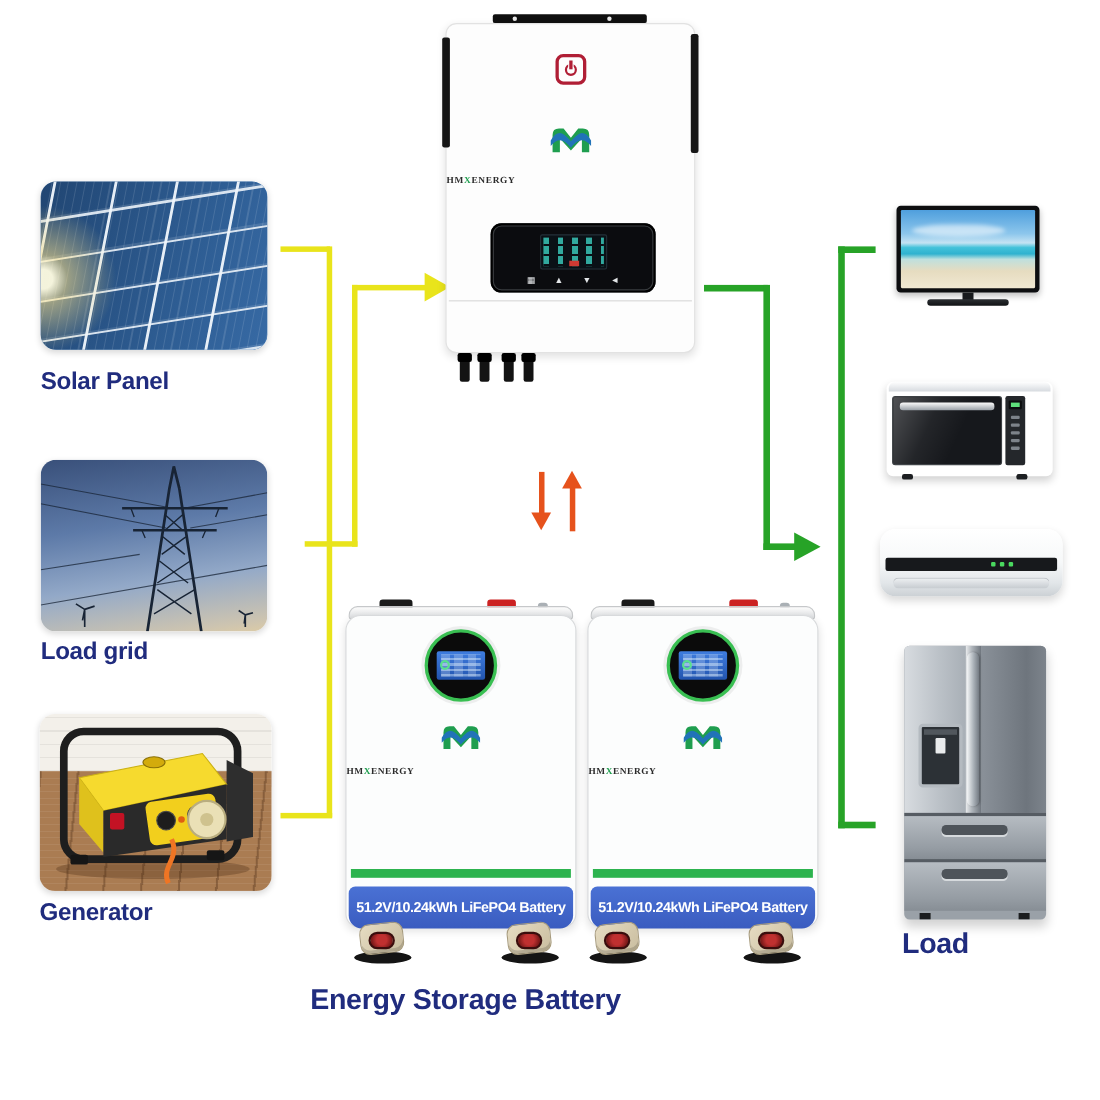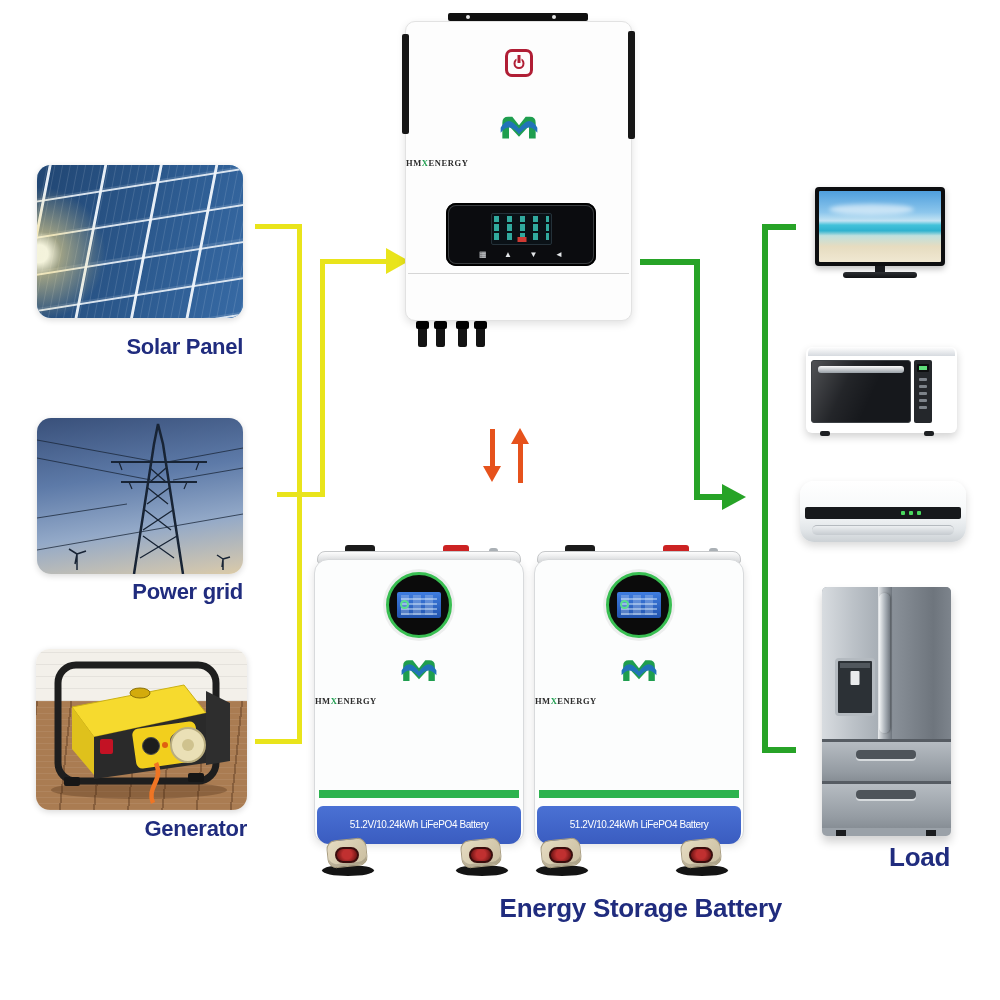--- a/index.html
+++ b/index.html
@@ -8,21 +8,21 @@
   }
   *{margin:0;padding:0;box-sizing:border-box}
   body{background:#ffffff;font-family:"Liberation Sans",sans-serif}
   #canvas{position:relative;width:1000px;height:1000px;background:#fff;overflow:hidden}
 
   .abs{position:absolute}
   .wire{position:absolute}
   .wy{background:var(--yellow)} .wg{background:var(--green)}
   .arr{position:absolute;width:0;height:0}
 
-  .lbl{position:absolute;text-align:right;color:var(--navy);font-weight:bold;letter-spacing:-.3px}
+  .lbl{position:absolute;text-align:left;color:var(--navy);font-weight:bold;letter-spacing:-.3px}
   .lbl.small{font-size:22px} .lbl.big{font-size:26px}
 
   .photo{position:absolute;border-radius:14px;overflow:hidden;box-shadow:0 2px 6px rgba(0,0,0,.15)}
 
   
   .solar-sky{position:absolute;inset:0;background:linear-gradient(100deg,#a9cdea 0%,#8abbe6 45%,#5d9fd8 100%)}
   .solar-cells{position:absolute;left:-34%;top:-30%;width:175%;height:185%;
     transform:rotate(-9deg) skewX(-20deg);border-top:4px solid #e5ecf3;
     background-image:
       repeating-linear-gradient(90deg,rgba(240,246,252,.95) 0 3px,transparent 3px 58px),
@@ -108,21 +108,21 @@
   .bat-term{position:absolute;top:0;height:10px;border-radius:3px}
   .bat-cap{position:absolute;left:4px;top:6px;width:204px;height:12px;background:linear-gradient(#fcfcfc,#dcdee0);border:1px solid #c6c8ca;border-radius:8px 8px 2px 2px}
   .bat-body{position:absolute;left:1px;top:14px;width:210px;height:284px;background:#fcfdfd;border:1px solid #d8dadc;border-radius:14px 14px 12px 12px;box-shadow:0 3px 8px rgba(0,0,0,.12)}
   .bat-circ{position:absolute;left:50%;top:12px;transform:translateX(-50%);width:66px;height:66px;border-radius:50%;background:#0b0b0b;border:3px solid #39bf52;box-shadow:0 0 0 3px rgba(0,0,0,.06)}
   .bat-screen{position:absolute;left:50%;top:50%;transform:translate(-50%,-50%);width:44px;height:26px;border-radius:2px;overflow:hidden;background:linear-gradient(180deg,#3f7de0,#2254ae)}
   .bat-screen .px{position:absolute;inset:3px 4px;background-image:
       repeating-linear-gradient(0deg,rgba(225,242,255,.45) 0 2px,transparent 2px 5px),
       repeating-linear-gradient(90deg,rgba(255,255,255,.22) 0 8px,transparent 8px 12px)}
   .bat-screen .ic{position:absolute;left:3px;top:8px;width:9px;height:9px;border:2px solid #59e08e;border-radius:50%}
   .bat-stripe{position:absolute;left:4px;right:4px;top:230px;height:8px;background:var(--stripe-green)}
-  .bat-band{position:absolute;left:2px;right:2px;top:246px;height:38px;border-radius:6px 6px 12px 12px;background:linear-gradient(#4a71d4,#3a5cc0);color:#fff;font-weight:normal;font-size:10px;letter-spacing:-.4px;text-align:center;line-height:38px;white-space:nowrap;overflow:hidden}
+  .bat-band{position:absolute;left:2px;right:2px;top:246px;height:38px;border-radius:6px 6px 12px 12px;background:linear-gradient(#4a71d4,#3a5cc0);color:#fff;font-weight:bold;font-size:13px;letter-spacing:-.4px;text-align:center;line-height:38px;white-space:nowrap;overflow:hidden}
   .wheel{position:absolute;top:292px;width:46px;height:40px}
   .wheel .base{position:absolute;left:-3px;bottom:1px;width:52px;height:11px;background:#141414;border-radius:50%}
   .wheel .fork{position:absolute;left:2px;top:2px;width:40px;height:28px;background:linear-gradient(135deg,#e6dcc2,#c9bd9f);border:1px solid #a89c7e;border-radius:9px;transform:rotate(-6deg);box-shadow:inset 0 -3px 0 rgba(0,0,0,.15)}
   .wheel .tire{position:absolute;left:10px;top:10px;width:24px;height:16px;border:2px solid #3a0d0d;border-radius:8px;background:radial-gradient(circle at 50% 45%,#c03030 0 38%,#7e1a1a 75%)}
 </style>
 </head>
 <body>
 
 <div id="canvas">
 
@@ -160,21 +160,21 @@
       <g fill="none" stroke="#182435">
         <path stroke-width="1" opacity=".75" d="M0 22 L120 44 M0 40 L114 62 M206 30 L130 44 M206 50 L136 62 M0 132 L206 96 M0 100 L90 86"></path>
         <path stroke-width="2.5" d="M97 156 L117 26 M146 156 L126 26 M117 26 L121 6 L126 26"></path>
         <path stroke-width="1.3" d="M103 140 L140 118 M106 118 L137 140 M106 112 L136 92 M108 92 L134 112 M110 86 L132 70 M111 70 L131 86 M113 64 L129 50 M113 50 L129 64"></path>
         <path stroke-width="2.2" d="M74 44 H170 M84 64 H160"></path>
         <path stroke-width="1.2" d="M82 44 l3 8 M162 44 l-3 8 M92 64 l3 7 M150 64 l-3 7"></path>
         <path stroke-width="1.5" d="M40 152 V136 M40 136 l-8 -5 M40 136 l9 -3 M40 136 l-2 10 M186 152 V141 M186 141 l-6 -4 M186 141 l7 -2 M186 141 l-1 8"></path>
       </g>
     </svg>
   </div>
-  <div class="lbl small" style="left:37px;top:579px;width:206px">Power grid</div>
+  <div class="lbl small" style="left:37px;top:579px;width:206px">Load grid</div>
 
   <div class="photo" style="left:36px;top:649px;width:211px;height:161px">
     <div class="gen-wall"></div>
     <div class="gen-deck"></div>
     <svg width="211" height="161" viewBox="0 0 211 161" style="position:absolute;inset:0">
       <ellipse cx="103" cy="141" rx="88" ry="9" fill="rgba(70,40,15,.30)"></ellipse>
       <rect x="22" y="16" width="158" height="116" rx="18" fill="none" stroke="#1e1e1e" stroke-width="7"></rect>
       <polygon points="170,42 194,54 194,112 170,116" fill="#2e2e2e"></polygon>
       <polygon points="36,58 148,36 170,64 58,88" fill="#f6da2e" stroke="#cbb114"></polygon>
       <polygon points="36,58 58,88 58,126 36,100" fill="#dfc11c"></polygon>

